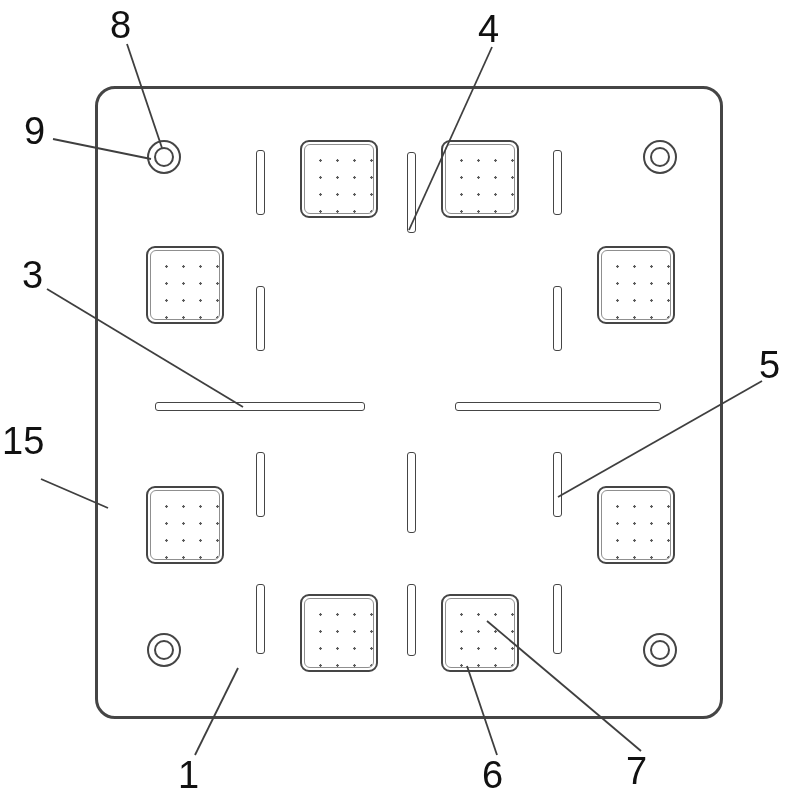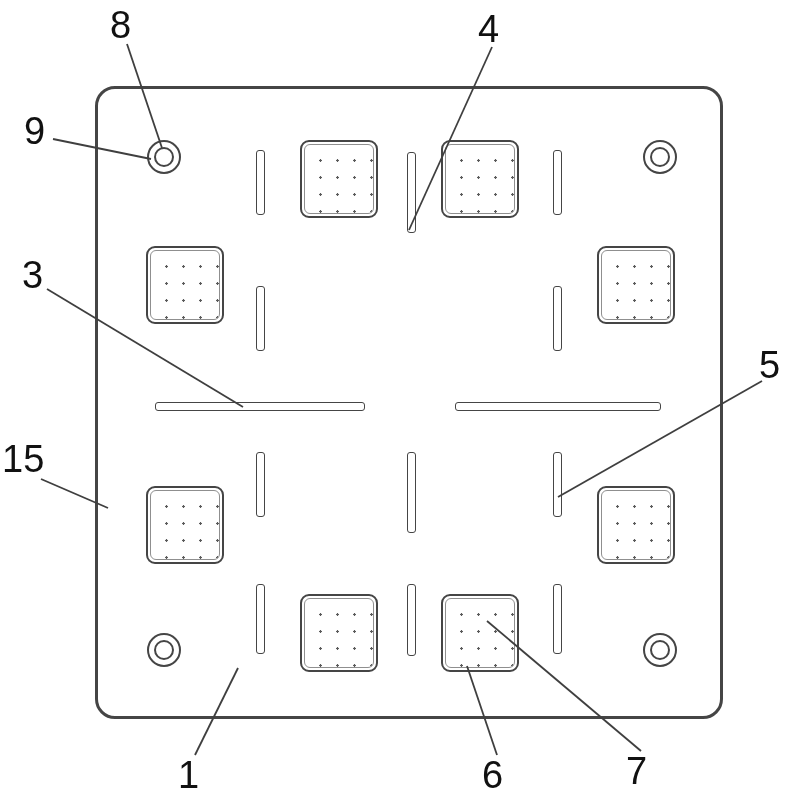--- a/index.html
+++ b/index.html
@@ -101,18 +101,18 @@
     <line x1="195" y1="755" x2="238" y2="668"></line>
     <line x1="497" y1="755" x2="467" y2="666"></line>
     <line x1="641" y1="751" x2="487" y2="621"></line>
   </svg>
 
   <div class="ref-label" style="left:110px;top:6px;">8</div>
   <div class="ref-label" style="left:24px;top:112px;">9</div>
   <div class="ref-label" style="left:478px;top:10px;">4</div>
   <div class="ref-label" style="left:22px;top:256px;">3</div>
   <div class="ref-label" style="left:759px;top:346px;">5</div>
-  <div class="ref-label" style="left:2px;top:440px;">15</div>
+  <div class="ref-label" style="left:2px;top:422px;">15</div>
   <div class="ref-label" style="left:178px;top:756px;">1</div>
   <div class="ref-label" style="left:482px;top:756px;">6</div>
   <div class="ref-label" style="left:626px;top:752px;">7</div>
 
 </div>
 
 </body></html>

